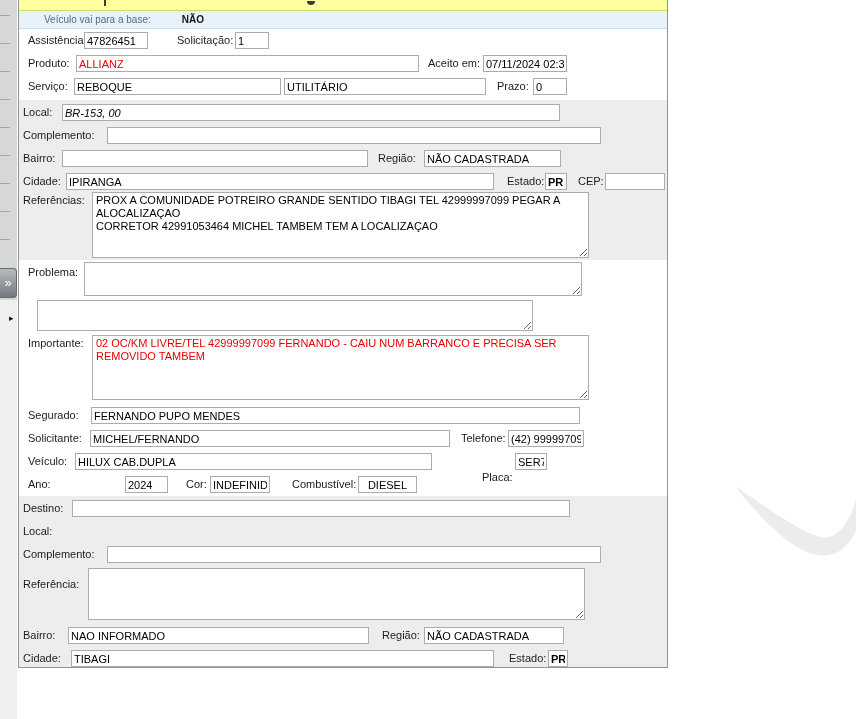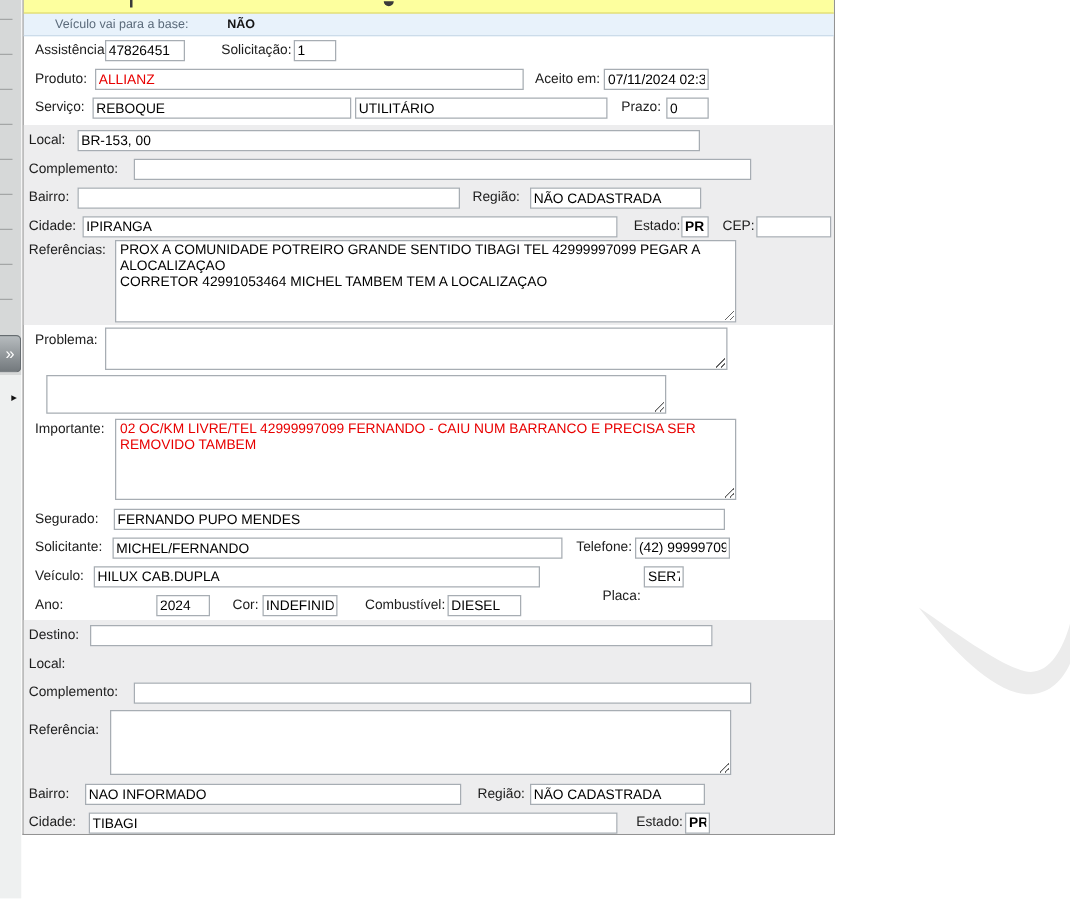--- a/index.html
+++ b/index.html
@@ -85,21 +85,21 @@
   <span class="lbl" style="left:428px;top:55px;">Aceito em:</span>
   <input class="inp" style="left: 483px; top: 55px; width: 84px;" value="07/11/2024 02:39">
 
   <span class="lbl" style="left:28px;top:78px;">Serviço:</span>
   <input class="inp" style="left: 74px; top: 78px; width: 207px;" value="REBOQUE">
   <input class="inp" style="left: 284px; top: 78px; width: 202px;" value="UTILITÁRIO">
   <span class="lbl" style="left:497px;top:78px;">Prazo:</span>
   <input class="inp" style="left: 533px; top: 78px; width: 34px;" value="0">
 
   <span class="lbl" style="left:23px;top:104px;">Local:</span>
-  <input class="inp" style="left: 62px; top: 104px; width: 498px;" value="BR-153, 00">
+  <input class="inp" style="left: 62px; top: 104px; width: 498px; font-style: italic;" value="BR-153, 00">
 
   <span class="lbl" style="left:23px;top:127px;">Complemento:</span>
   <input class="inp" style="left: 107px; top: 127px; width: 494px;" value="">
 
   <span class="lbl" style="left:23px;top:150px;">Bairro:</span>
   <input class="inp" style="left: 62px; top: 150px; width: 306px;" value="">
   <span class="lbl" style="left:378px;top:150px;">Região:</span>
   <input class="inp" style="left: 424px; top: 150px; width: 137px;" value="NÃO CADASTRADA">
 
   <span class="lbl" style="left:23px;top:173px;">Cidade:</span>
@@ -132,21 +132,21 @@
   <span class="lbl" style="left:28px;top:453px;">Veículo:</span>
   <input class="inp" style="left: 75px; top: 453px; width: 357px;" value="HILUX CAB.DUPLA">
   <span class="lbl" style="left:482px;top:469px;">Placa:</span>
   <input class="inp" style="left: 515px; top: 453px; width: 32px;" value="SER7C49">
 
   <span class="lbl" style="left:28px;top:476px;">Ano:</span>
   <input class="inp" style="left: 125px; top: 476px; width: 43px;" value="2024">
   <span class="lbl" style="left:186px;top:476px;">Cor:</span>
   <input class="inp" style="left: 210px; top: 476px; width: 60px;" value="INDEFINIDA">
   <span class="lbl" style="left:292px;top:476px;">Combustível:</span>
-  <input class="inp" style="left: 358px; top: 476px; width: 59px;" value="DIESEL">
+  <input class="inp" style="left: 358px; top: 476px; width: 59px; text-align: center;" value="DIESEL">
 
   <span class="lbl" style="left:23px;top:500px;">Destino:</span>
   <input class="inp" style="left: 72px; top: 500px; width: 498px;" value="">
 
   <span class="lbl" style="left:23px;top:523px;">Local:</span>
 
   <span class="lbl" style="left:23px;top:546px;">Complemento:</span>
   <input class="inp" style="left: 107px; top: 546px; width: 494px;" value="">
 
   <span class="lbl" style="left:23px;top:576px;">Referência:</span>

